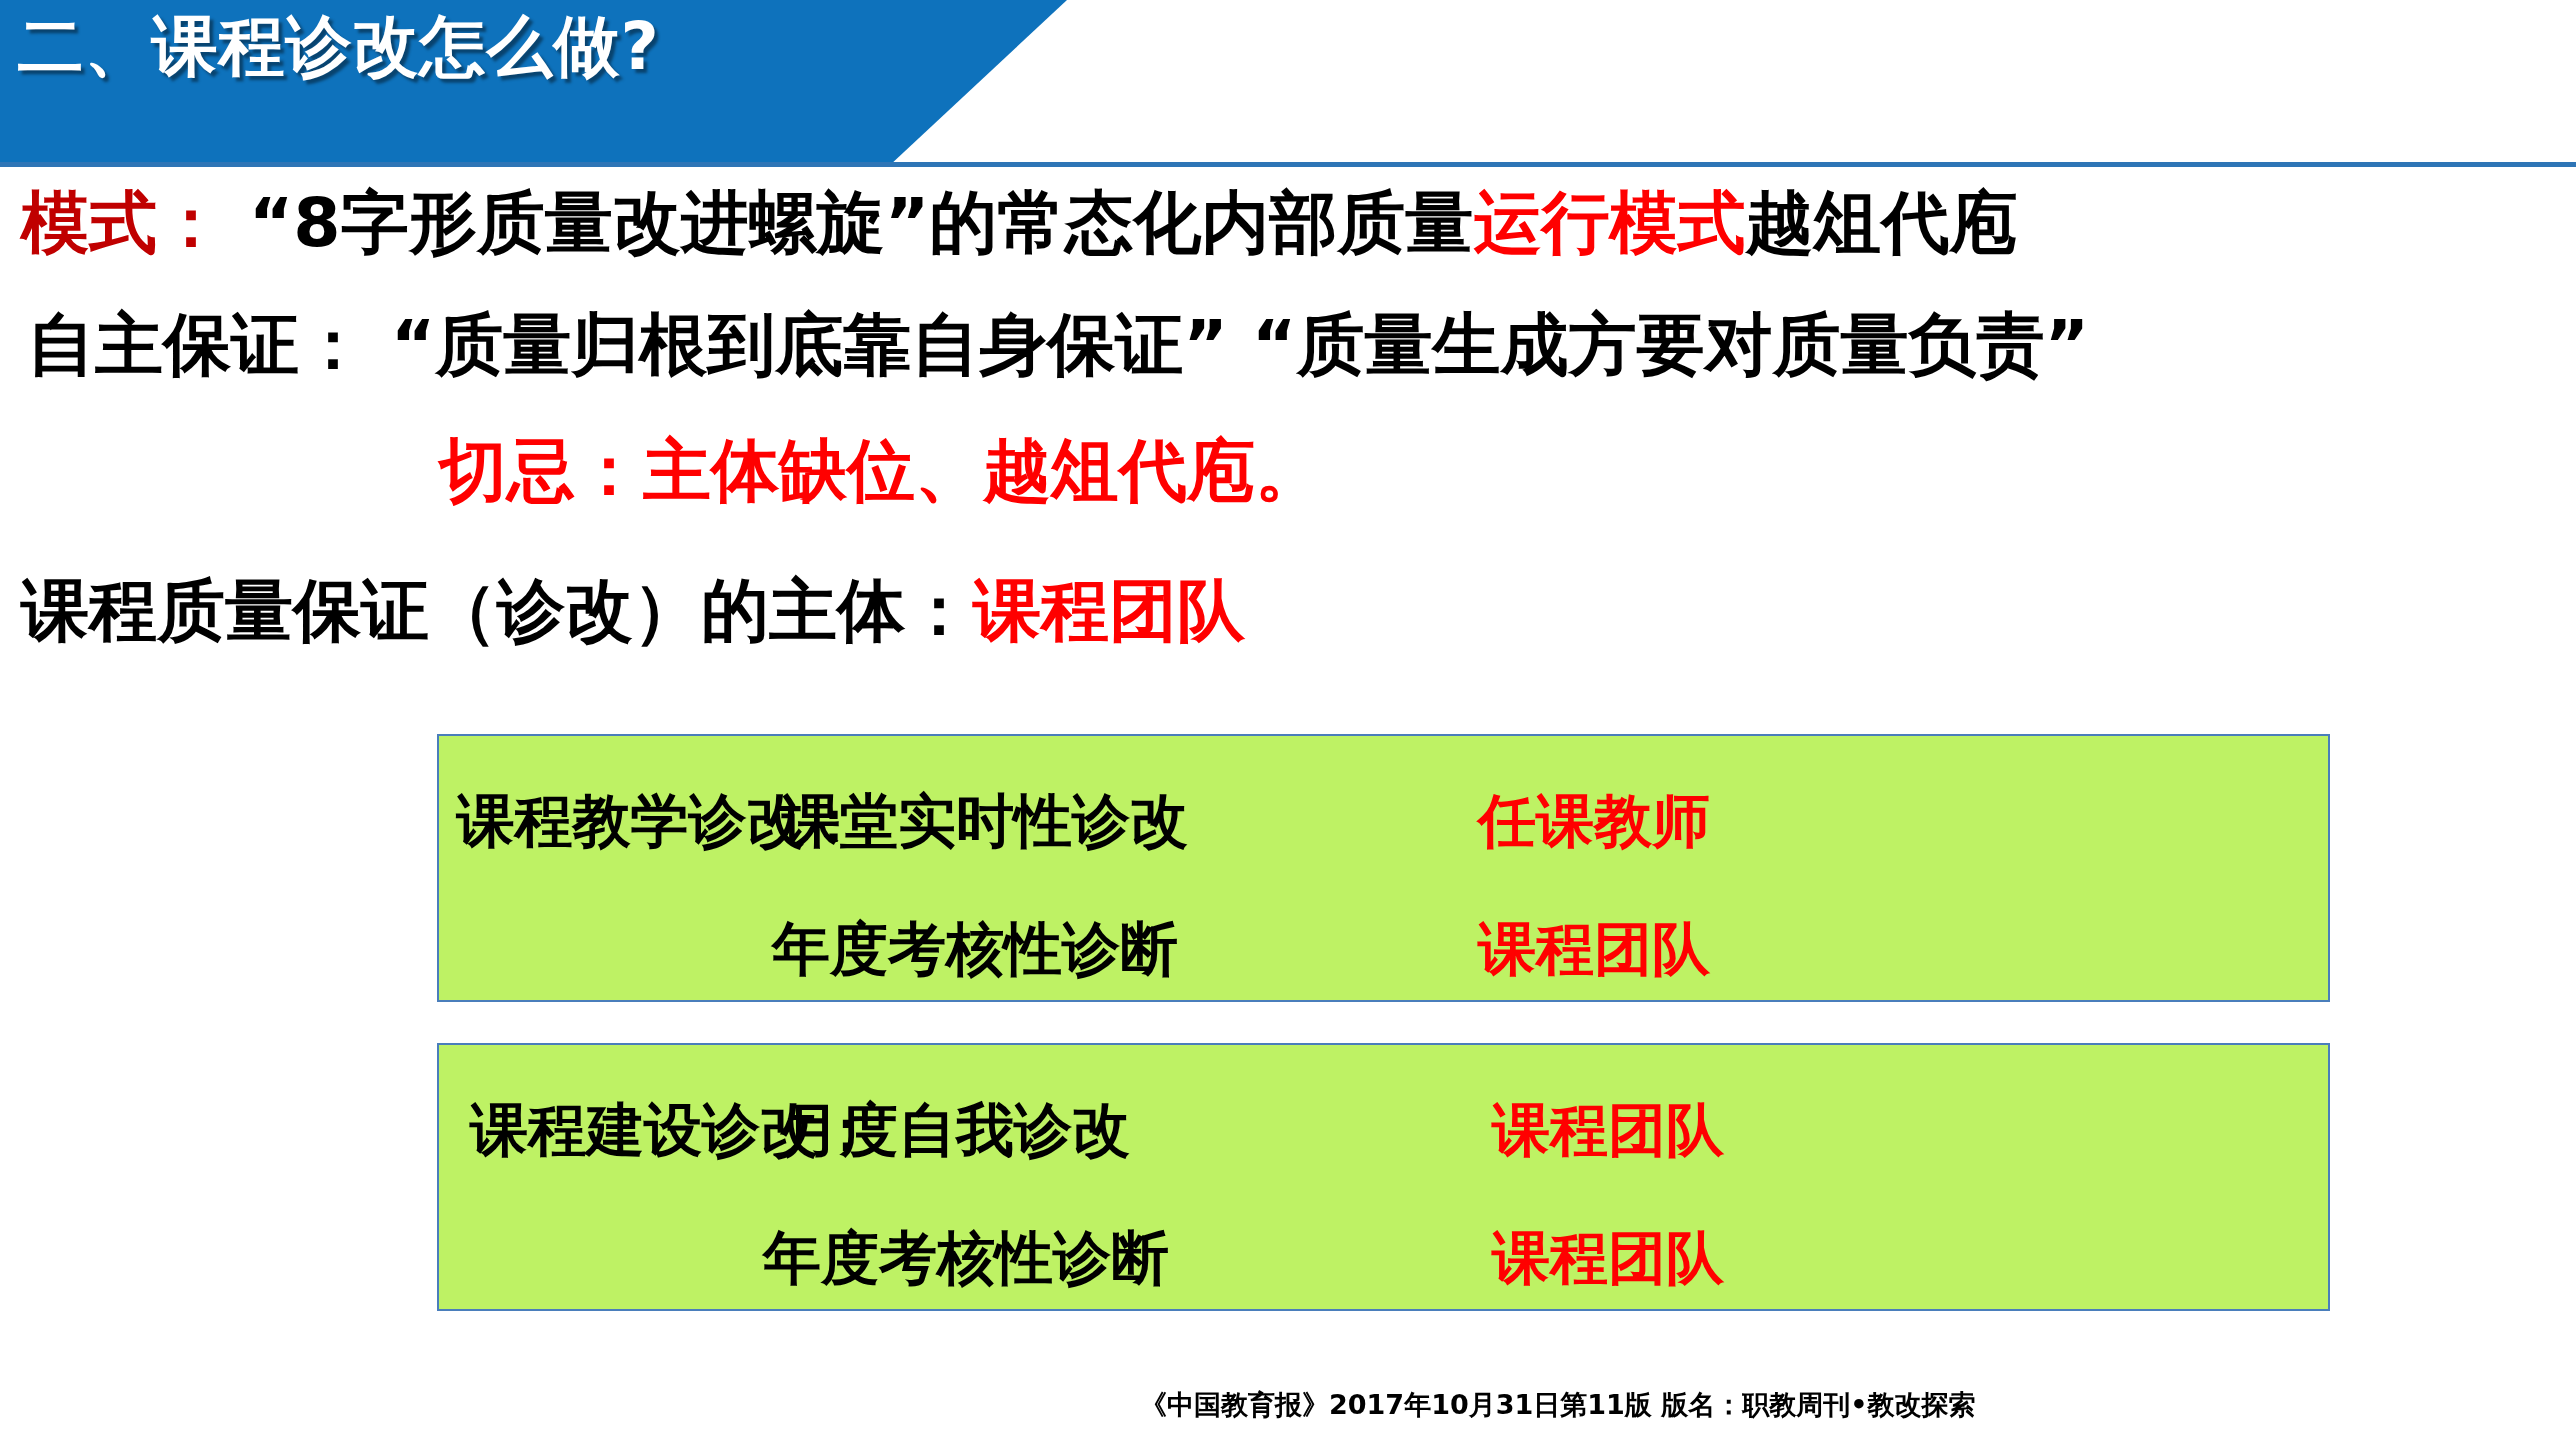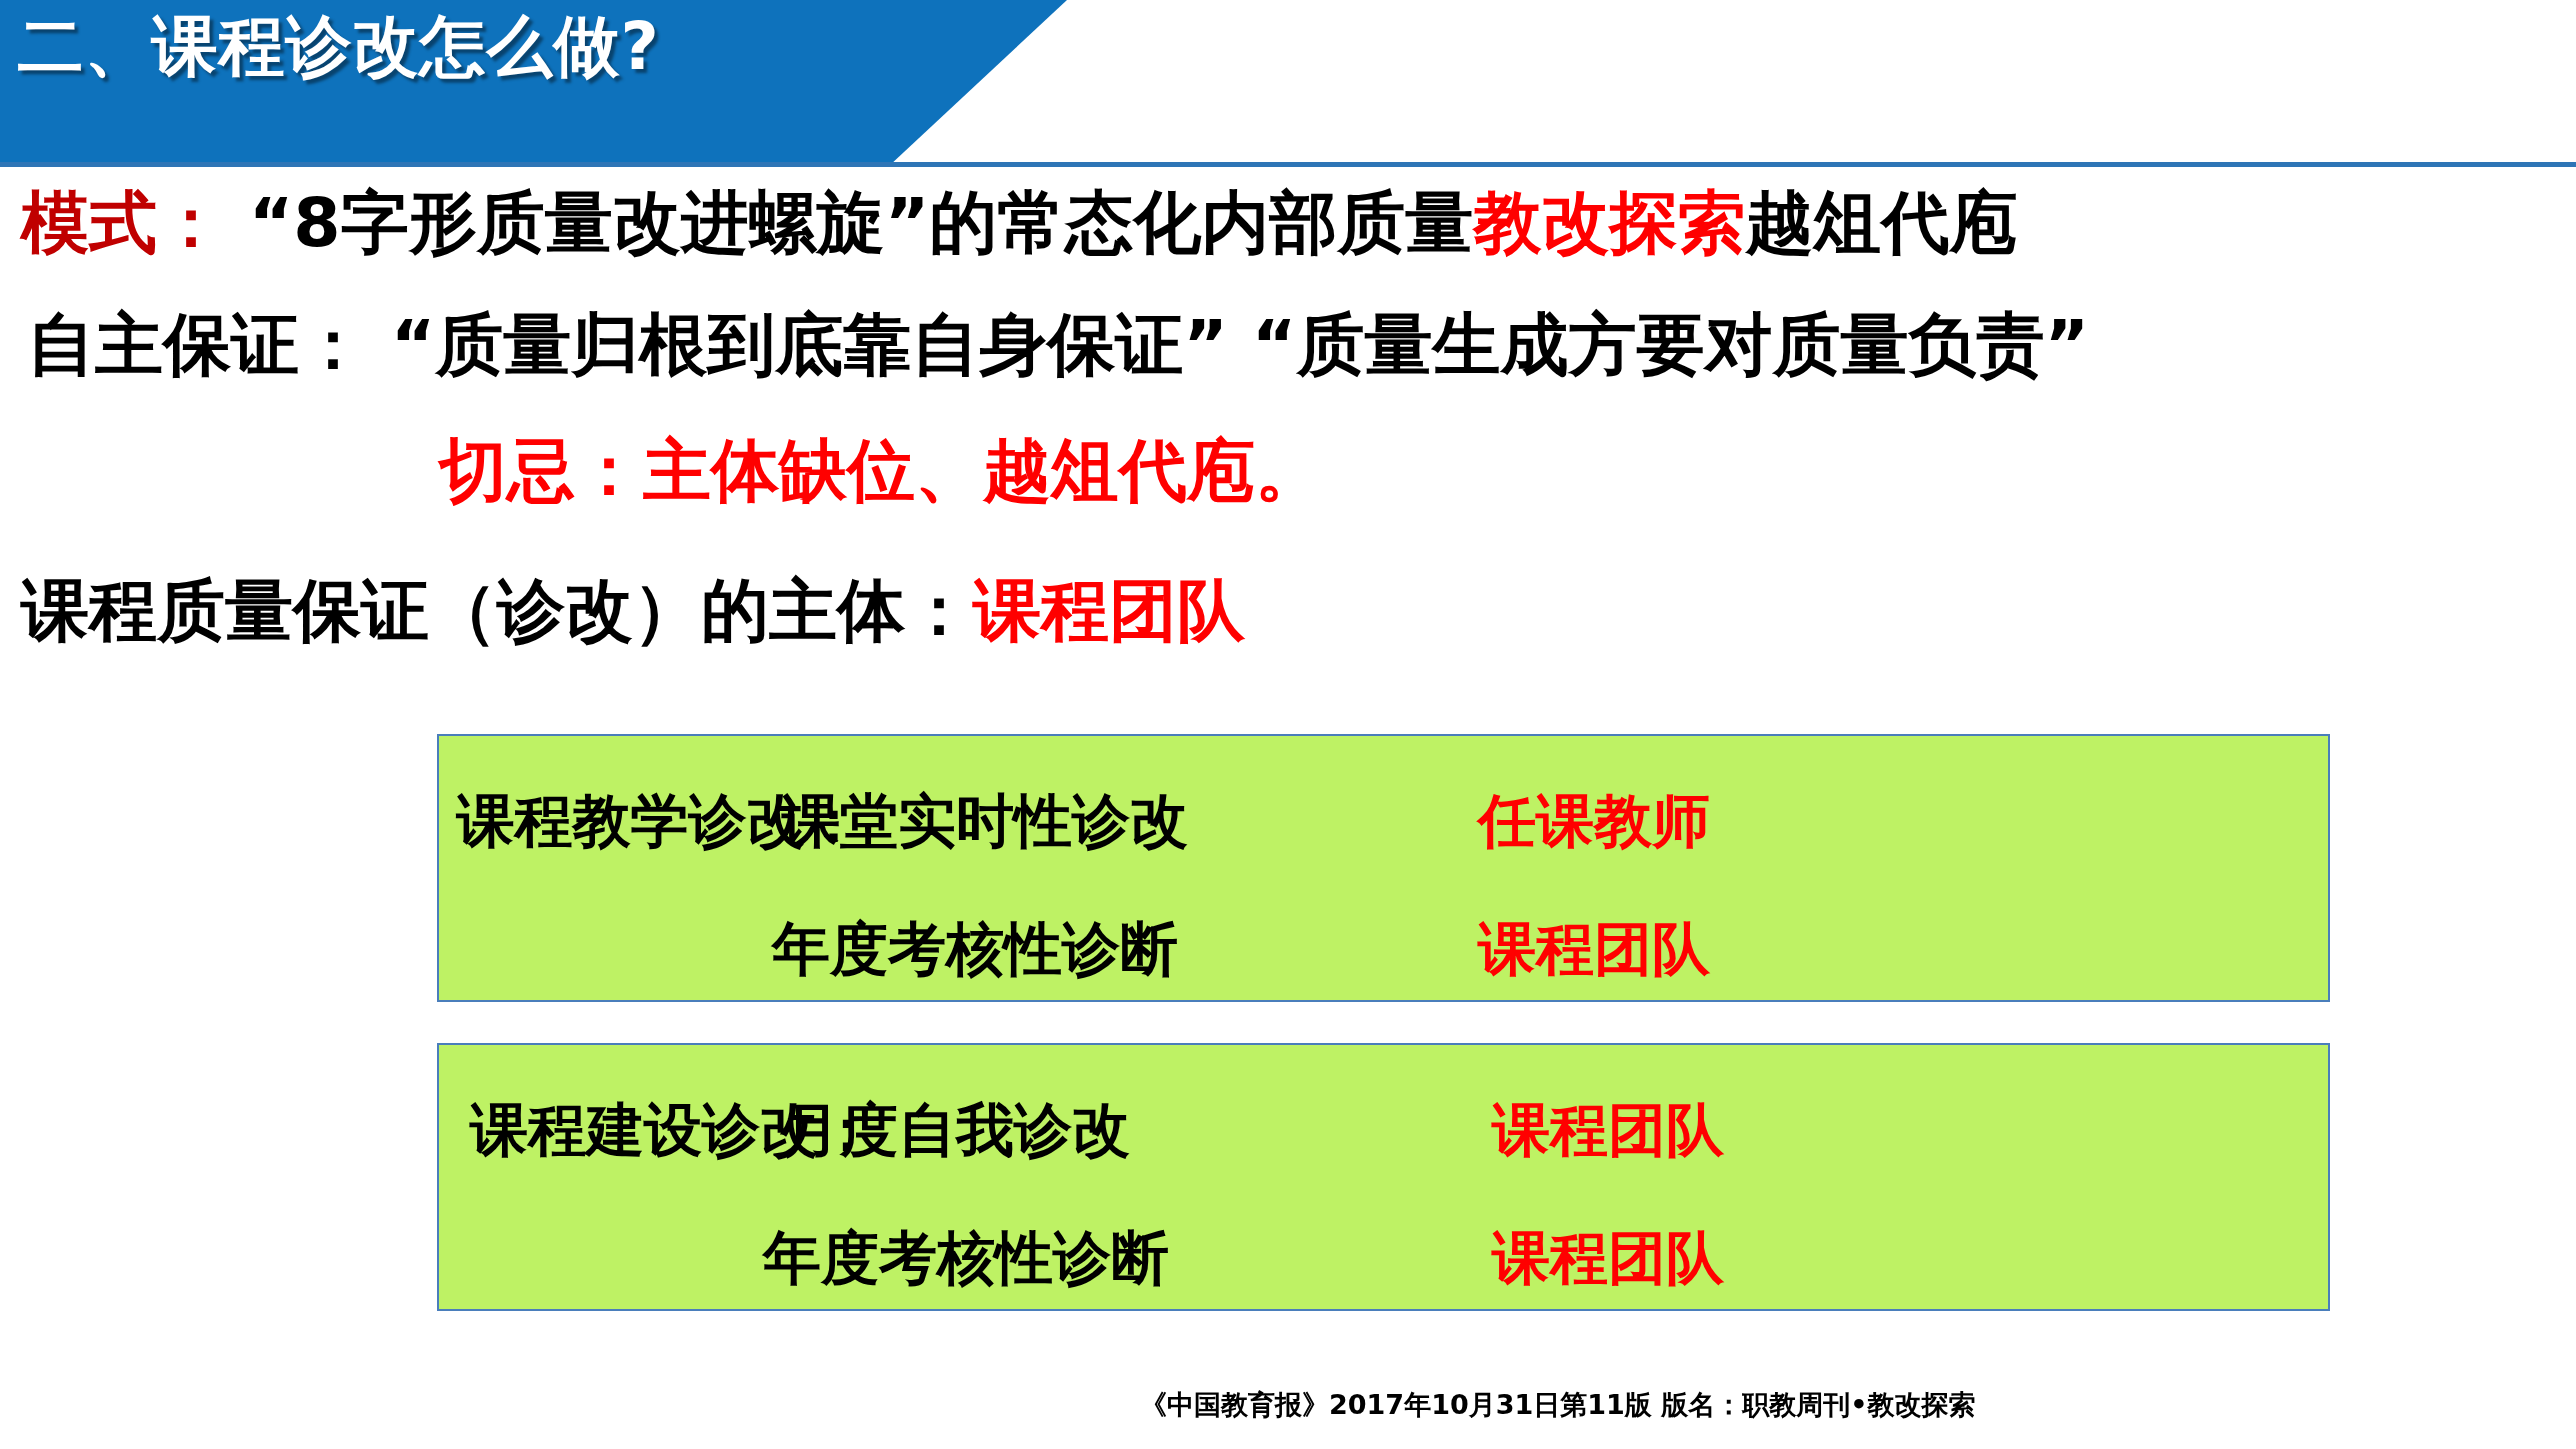--- a/index.html
+++ b/index.html
@@ -150,21 +150,21 @@
 
 <div id="slide">
 
   <div class="banner-wrap">
     <div class="banner-shape"></div>
     <div class="banner-title">二、课程诊改怎么做?</div>
   </div>
   <div class="banner-underline"></div>
 
   <div class="line line1">
-    <span class="redd">模式：</span><span>  “8字形质量改进螺旋”的常态化内部质量</span><span class="red">教改探索</span><span>越俎代庖</span>
+    <span class="redd">模式：</span><span>  “8字形质量改进螺旋”的常态化内部质量</span><span class="red">运行模式</span><span>越俎代庖</span>
   </div>
 
   <div class="line line2">自主保证：  “质量归根到底靠自身保证” “质量生成方要对质量负责”</div>
 
   <div class="line line3 red">切忌：主体缺位、越俎代庖。</div>
 
   <div class="line line4">
     <span>课程质量保证（诊改）的主体：</span><span class="red">课程团队</span>
   </div>
 

